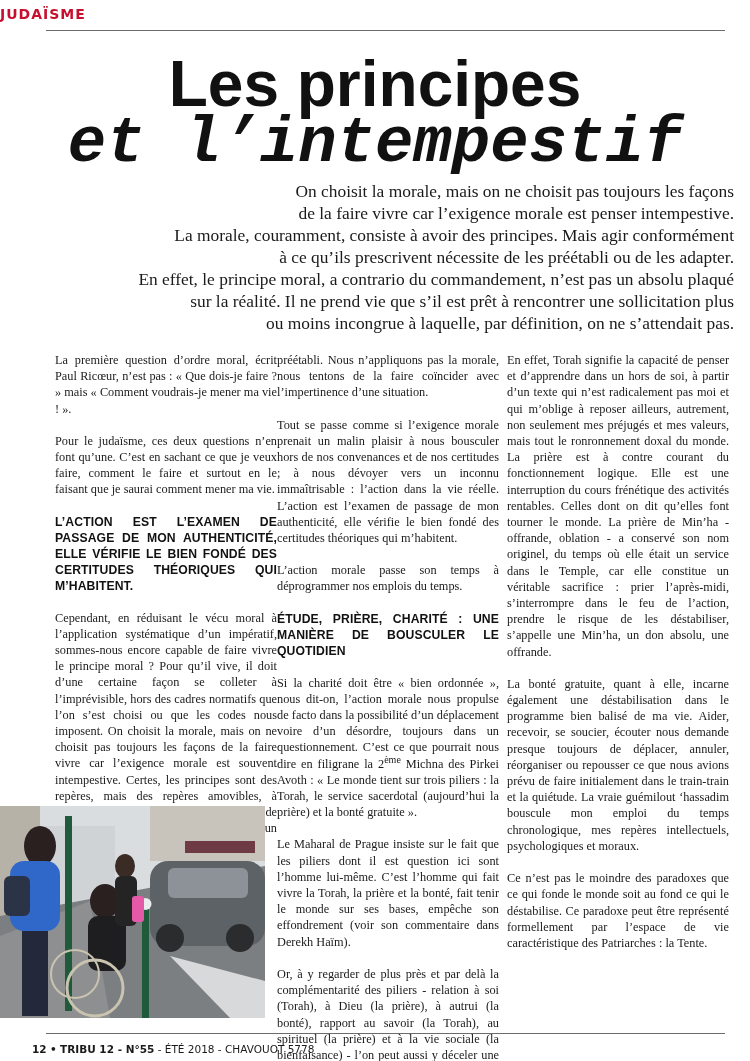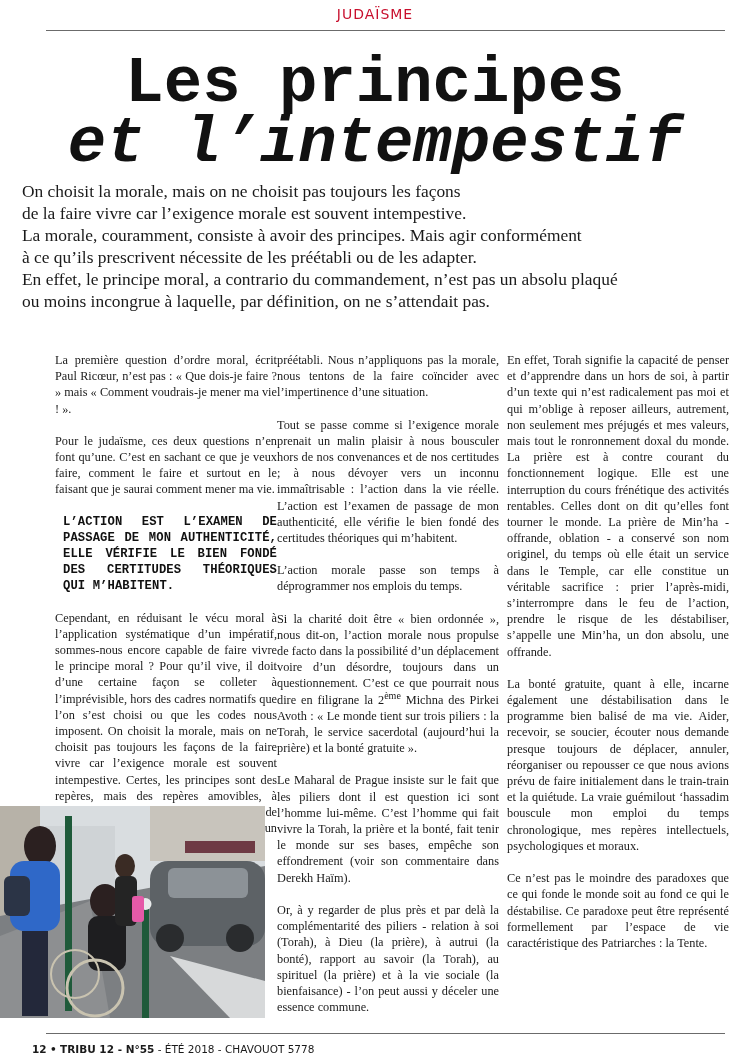--- a/index.html
+++ b/index.html
@@ -1,30 +1,30 @@
 <!DOCTYPE html>
 <html><head>
 <meta charset="utf-8">
 <style>
   html, body { margin:0; padding:0; background:#ffffff; }
   body { width:750px; height:1061px; position:relative; overflow:hidden; color:#1a1a1a; }
-  .rubric { position:absolute; top:6px; left:0; width:750px; text-align:center;
-    font-family:"DejaVu Sans", sans-serif; font-weight:normal; font-size:14px; letter-spacing:1px; color:#c8102e; }
+  .rubric { position:absolute; top:6px; left:0; width:750px; 
+    font-family:"DejaVu Sans", sans-serif; font-weight:bold; font-size:14px; letter-spacing:1px; color:#c8102e; }
   .rule-top { position:absolute; top:30px; left:46px; width:679px; height:0; border-top:1.5px solid #6b6b6b; }
   .title1 { position:absolute; top:52px; left:0; width:750px; text-align:center;
-    font-family:Liberation Mono, monospace; font-size:64px; line-height:64px; color:#111; }
+    font-family:Liberation Sans, sans-serif; font-size:64px; line-height:64px; color:#111; }
   .title2 { position:absolute; top:112px; left:0; width:750px; text-align:center;
     font-family:Liberation Mono, monospace; font-style:italic; font-size:64px; line-height:64px; color:#111; }
-  .chapo { position:absolute; top:180px; left:22px; width:690px; text-align:left;
+  .chapo { position:absolute; top:180px; left:44px; width:690px; text-align:right;
     font-family:"Liberation Serif", serif; font-size:17.4px; line-height:22px; color:#1a1a1a; }
   .chapo p { margin:0; }
   .col { position:absolute; top:352px; width:222px;
     font-family:"Liberation Serif", serif; font-size:12.3px; line-height:16.2px; text-align:justify; color:#1a1a1a; }
   .col p { margin:0 0 16px 0; hyphens:auto; }
-  .col h3 { margin:0 0 16px 8px; font-family:Liberation Mono, monospace; font-weight:bold;
+  .col h3 { margin:0 0 16px 0; font-family:Liberation Sans, sans-serif; font-weight:bold;
     font-size:12.2px; line-height:16px; text-transform:uppercase; text-align:justify; color:#111; letter-spacing:0.1px; }
   .c1 { left:55px; }
   .c2 { left:277px; }
   .c3 { left:507px; }
   .photo { position:absolute; left:0; top:806px; width:265px; height:212px; overflow:hidden;
     background:linear-gradient(180deg,#dfe3e6 0%,#c9cdd0 30%,#8a8d8f 55%,#6d6f71 100%); }
   .photo svg { display:block; }
   .rule-bottom { position:absolute; top:1033px; left:46px; width:679px; border-top:1.5px solid #6b6b6b; }
   .footer { position:absolute; top:1043px; left:32px; font-family:"DejaVu Sans", sans-serif; font-size:10.5px; color:#1a1a1a; }
   .footer b { font-weight:bold; }
@@ -36,38 +36,40 @@
 <div class="rubric">JUDAÏSME</div>
 <div class="rule-top"></div>
 
 <h1 style="margin:0">
   <div class="title1">Les principes</div>
   <div class="title2">et l’intempestif</div>
 </h1>
 
 <div class="chapo">
   <p>On choisit la morale, mais on ne choisit pas toujours les façons</p>
-  <p>de la faire vivre car l’exigence morale est souvent intempestive.</p>
+  <p>de la faire vivre car l’exigence morale est penser intempestive.</p>
   <p>La morale, couramment, consiste à avoir des principes. Mais agir conformément</p>
   <p>à ce qu’ils prescrivent nécessite de les préétabli ou de les adapter.</p>
   <p>En effet, le principe moral, a contrario du commandement, n’est pas un absolu plaqué</p>
+  <p>sur la réalité. Il ne prend vie que s’il est prêt à rencontrer une sollicitation plus</p>
   <p>ou moins incongrue à laquelle, par définition, on ne s’attendait pas.</p>
 </div>
 
 <div class="col c1">
   <p>La première question d’ordre moral, écrit Paul Ricœur, n’est pas : « Que dois-je faire ? » mais « Comment voudrais-je mener ma vie ! ».</p>
   <p>Pour le judaïsme, ces deux questions n’en font qu’une. C’est en sachant ce que je veux faire, comment le faire et surtout en le faisant que je saurai comment mener ma vie.</p>
   <h3>L’action est l’examen de passage de mon authenticité, elle vérifie le bien fondé des certitudes théoriques qui m’habitent.</h3>
   <p>Cependant, en réduisant le vécu moral à l’application systématique d’un impératif, sommes-nous encore capable de faire vivre le principe moral ? Pour qu’il vive, il doit d’une certaine façon se colleter à l’imprévisible, hors des cadres normatifs que l’on s’est choisi ou que les codes nous imposent. On choisit la morale, mais on ne choisit pas toujours les façons de la faire vivre car l’exigence morale est souvent intempestive. Certes, les principes sont des repères, mais des repères amovibles, à géométrie variable. Ce que la vie attend de nous ne se présente presque jamais selon un plan prévisible ou</p>
 </div>
 
 <div class="col c2">
   <p>préétabli. Nous n’appliquons pas la morale, nous tentons de la faire coïncider avec l’impertinence d’une situation.</p>
   <p>Tout se passe comme si l’exigence morale prenait un malin plaisir à nous bousculer hors de nos convenances et de nos certitudes ; à nous dévoyer vers un inconnu immaîtrisable : l’action dans la vie réelle. L’action est l’examen de passage de mon authenticité, elle vérifie le bien fondé des certitudes théoriques qui m’habitent.</p>
   <p>L’action morale passe son temps à déprogrammer nos emplois du temps.</p>
+  <h3>Étude, prière, charité : une manière de bousculer le quotidien</h3>
   <p><span>Si la charité doit être « bien ordonnée », nous dit-on, l’action morale nous propulse de facto dans la possibilité d’un déplacement voire d’un désordre, toujours dans un questionnement. C’est ce que pourrait nous dire en filigrane la 2</span><sup>ème</sup><span> Michna des Pirkei Avoth : « Le monde tient sur trois piliers : la Torah, le service sacerdotal (aujourd’hui la prière) et la bonté gratuite ».</span></p>
   <p>Le Maharal de Prague insiste sur le fait que les piliers dont il est question ici sont l’homme lui-même. C’est l’homme qui fait vivre la Torah, la prière et la bonté, fait tenir le monde sur ses bases, empêche son effondrement (voir son commentaire dans Derekh Haïm).</p>
   <p>Or, à y regarder de plus près et par delà la complémentarité des piliers - relation à soi (Torah), à Dieu (la prière), à autrui (la bonté), rapport au savoir (la Torah), au spirituel (la prière) et à la vie sociale (la bienfaisance) - l’on peut aussi y déceler une essence commune.</p>
 </div>
 
 <div class="col c3">
   <p>En effet, Torah signifie la capacité de penser et d’apprendre dans un hors de soi, à partir d’un texte qui n’est radicalement pas moi et qui m’oblige à reposer ailleurs, autrement, non seulement mes préjugés et mes valeurs, mais tout le ronronnement doxal du monde. La prière est à contre courant du fonctionnement logique. Elle est une interruption du cours frénétique des activités rentables. Celles dont on dit qu’elles font tourner le monde. La prière de Min’ha - offrande, oblation - a conservé son nom originel, du temps où elle était un service dans le Temple, car elle constitue un véritable sacrifice : prier l’après-midi, s’interrompre dans le feu de l’action, prendre le risque de les déstabiliser, s’appelle une Min’ha, un don absolu, une offrande.</p>
   <p>La bonté gratuite, quant à elle, incarne également une déstabilisation dans le programme bien balisé de ma vie. Aider, recevoir, se soucier, écouter nous demande presque toujours de déplacer, annuler, réorganiser ou repousser ce que nous avions prévu de faire initialement dans le train-train et la quiétude. La vraie guémilout ‘hassadim bouscule mon emploi du temps chronologique, mes repères intellectuels, psychologiques et moraux.</p>
   <p>Ce n’est pas le moindre des paradoxes que ce qui fonde le monde soit au fond ce qui le déstabilise. Ce paradoxe peut être représenté formellement par l’espace de vie caractéristique des Patriarches : la Tente.</p>
 </div>

